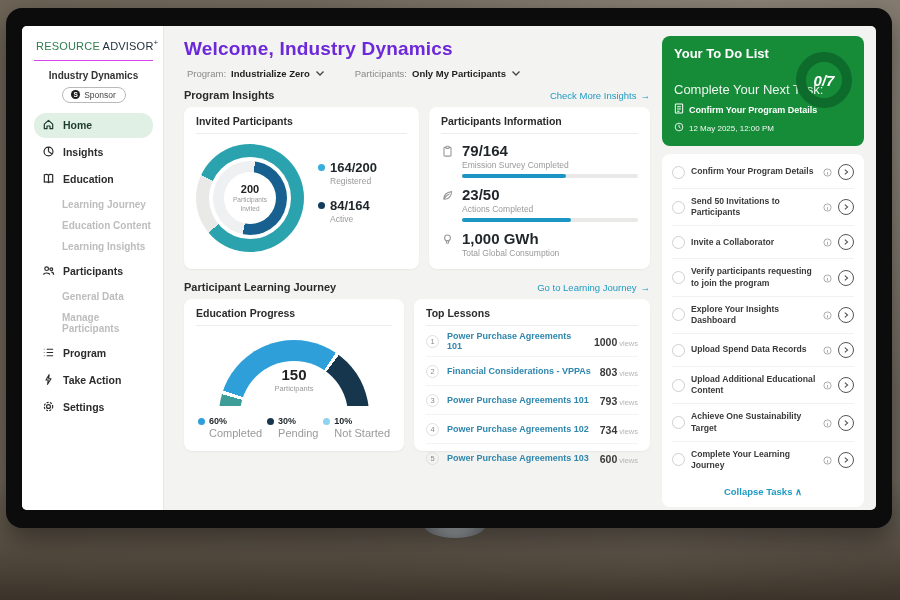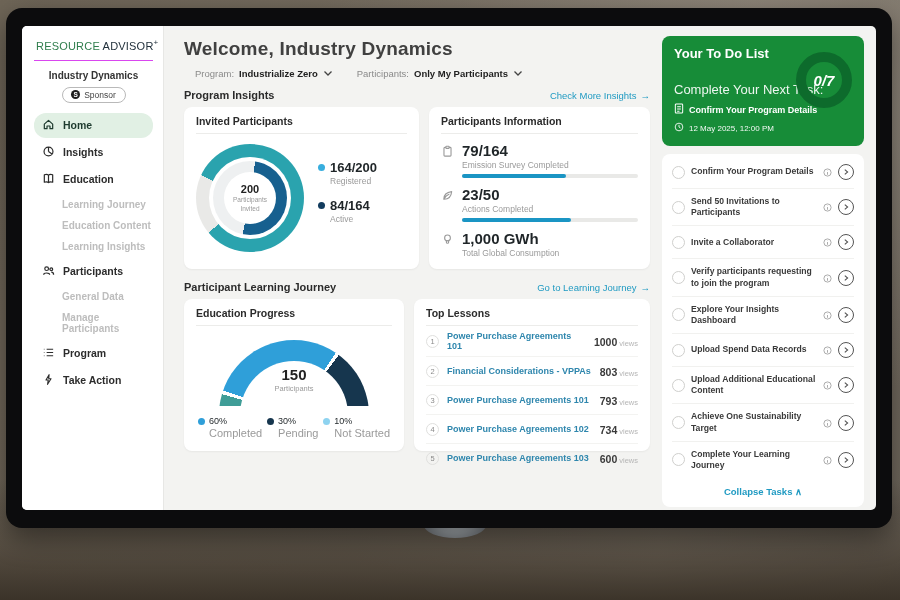--- a/index.html
+++ b/index.html
@@ -30,22 +30,22 @@
   .sponsor .dot { width:9px; height:9px; border-radius:50%; background:#1d1d1d; color:#fff; font-size:6.5px;
     display:flex; align-items:center; justify-content:center; font-weight:bold; }
   .nav-item { display:flex; align-items:center; gap:8px; font-size:10.5px; font-weight:bold; color:#2c2c2c;
     padding:5px 8px; margin:2px 0; border-radius:12px; cursor:pointer; }
   .nav-item svg { flex-shrink:0; }
   .nav-item.active { background:#e1f0e4; color:#1e3b2f; }
   .nav-sub { font-size:10px; color:#bdbdbd; font-weight:bold; padding:5px 0 5px 28px; cursor:pointer; }
 
   
   .main { flex:1; padding:12px 12px 0 20px; min-width:0; }
-  .h1 { font-size:19px; font-weight:bold; color:#404040; letter-spacing:.2px; }
-  .filters { display:flex; gap:24px; margin:8px 11px 10px; align-items:center; }
+  .h1 { font-size:19px; font-weight:bold; color:#6d28d9; letter-spacing:.2px; }
+  .filters { display:flex; gap:30px; margin:8px 3px 10px; align-items:center; }
   .filter { display:flex; align-items:center; gap:5px; font-size:9.5px; color:#8a8a8a; }
   .filter b { color:#222; font-size:9.5px; }
   .sec-row { display:flex; justify-content:space-between; align-items:center; margin:6px 0 6px; }
   .sec-title { font-size:11px; font-weight:bold; color:#2b2b2b; }
   .sec-link { font-size:9.5px; font-weight:normal; color:#1f9ac2; display:flex; gap:4px; align-items:center; cursor:pointer; }
   .cards { display:flex; gap:10px;align-items:flex-end; }
   .card { background:#fff; border-radius:8px; padding:8px 12px 10px; box-shadow:0 1px 2px rgba(0,0,0,.05); }
   .card-title { font-size:10.5px; font-weight:bold; color:#2b2b2b; padding-bottom:6px; border-bottom:1px solid #ececea; }
 
   
@@ -82,21 +82,21 @@
     background:conic-gradient(from 270deg,
       #3f9d97 0 4.5%, #ffffff 4.5% 5.3%,
       #2f9fd9 5.3% 34.4%, #ffffff 34.4% 35.2%,
       #16364e 35.2% 50%, transparent 50%); }
   .gauge-hole { position:absolute; left:21px; top:21px; width:108px; height:108px; border-radius:50%; background:#fff; }
   .gauge-center { position:absolute; left:0; right:0; top:26px; text-align:center; }
   .gauge-center .v { font-size:15px; font-weight:bold; color:#222; }
   .gauge-center .l { font-size:7.5px; color:#9a9a9a; margin-top:1px; }
   .edu-leg { display:flex; justify-content:space-between; margin-top:10px; padding:0 2px; }
   .edu-leg .it { font-size:9px; }
-  .edu-leg .p { font-weight:normal; color:#1f2528; display:flex; align-items:center; gap:4px; }
+  .edu-leg .p { font-weight:bold; color:#1f2528; display:flex; align-items:center; gap:4px; }
   .edu-leg .n { color:#9a9a9a; font-size:11px; margin-left:11px; margin-top:1px; }
   .ed1 { background:#2f9fd9; } .ed2 { background:#16364e; } .ed3 { background:#8ed3f0; }
 
   
   .card-lessons { flex:1; height:152px; padding-bottom:4px; }
   .lesson { display:flex; align-items:center; gap:8px; padding:5px 0; border-bottom:1px solid #f3f3f1; }
   .lesson:last-child { border-bottom:none; }
   .lesson .rank { width:13px; height:13px; border-radius:50%; border:1px solid #e0e0de; color:#8a8a8a;
     font-size:7.5px; display:flex; align-items:center; justify-content:center; flex-shrink:0; }
   .lesson .t { flex:1; font-size:9px; font-weight:bold; color:#2e86ad; cursor:pointer; }
@@ -177,20 +177,27 @@
               <path d="M5 3.5h7M5 7h7M5 10.5h7M2 3.5h.6M2 7h.6M2 10.5h.6"></path>
             </svg></span>
       <span>Program</span>
     </div>
     <div class="nav-item">
       <span><svg width="13" height="13" viewBox="0 0 14 14" fill="none" stroke="currentColor" stroke-width="1.2" stroke-linejoin="round">
               <path d="M7.6 1.8 4.3 7.6h2.4L6 12.2l3.7-6H7.3z"></path>
             </svg></span>
       <span>Take Action</span>
     </div>
+    <div class="nav-item">
+      <span><svg width="13" height="13" viewBox="0 0 14 14" fill="none" stroke="currentColor" stroke-width="1.3">
+              <circle cx="7" cy="7" r="2.1"></circle>
+              <circle cx="7" cy="7" r="4.5" stroke-dasharray="2.3 1.4"></circle>
+            </svg></span>
+      <span>Settings</span>
+    </div>
   </div>
 
   <div class="main">
     <div class="h1">Welcome, Industry Dynamics</div>
 
     <div class="filters">
       <div class="filter">
         <span>Program:</span>
         <b>Industrialize Zero</b>
         <span><svg width="10" height="7" viewBox="0 0 10 7" fill="none" stroke="#444" stroke-width="1.3">

